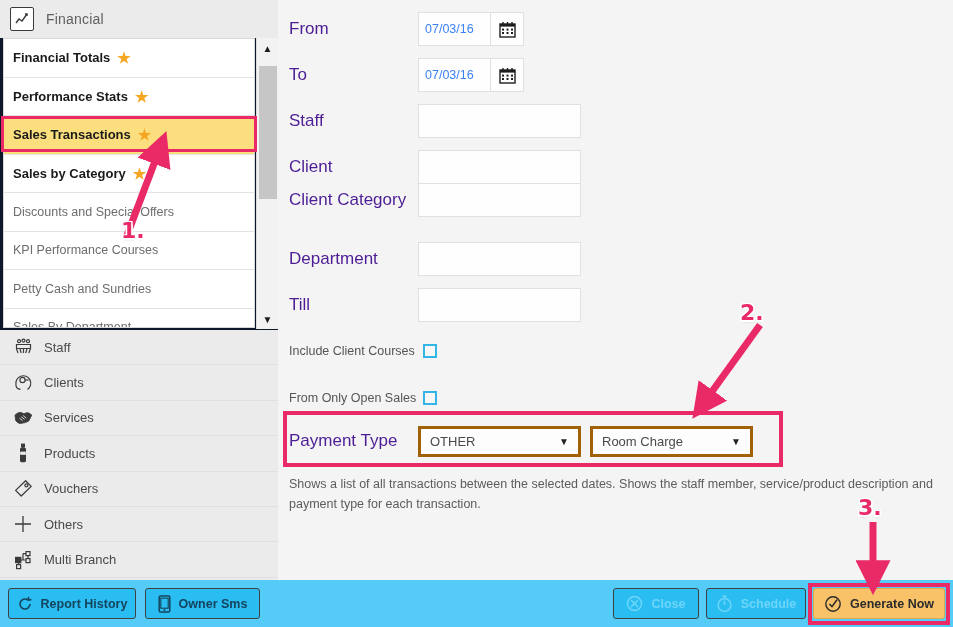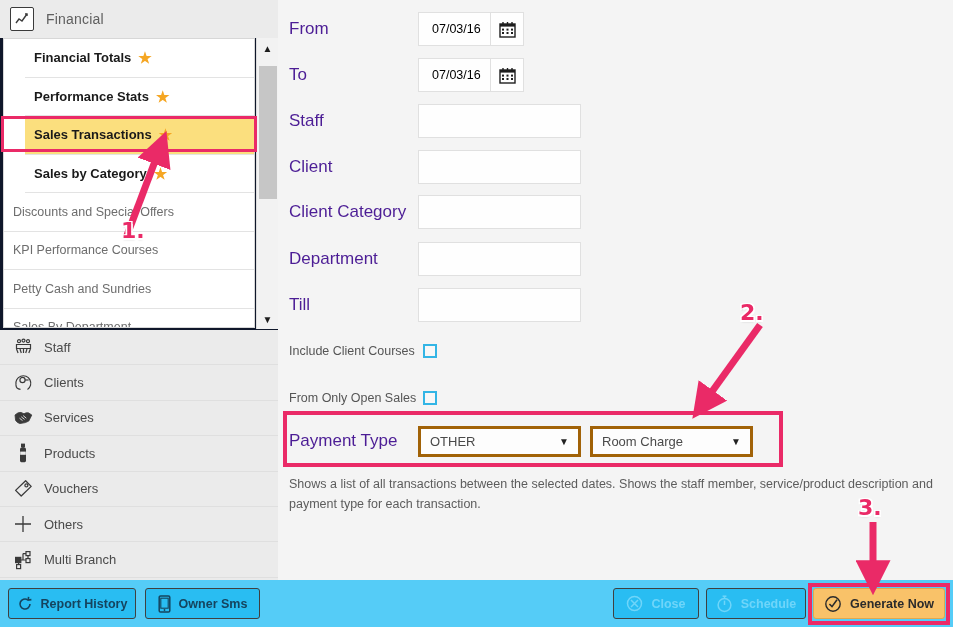--- a/index.html
+++ b/index.html
@@ -75,21 +75,20 @@
     box-sizing: border-box;
     background: #ffffff;
     font-size: 12.5px;
     color: #6d6d6d;
     white-space: nowrap;
   }
   .report-item.fav {
     font-weight: bold;
     color: #1a1a1a;
     font-size: 13px;
-    margin-left: 21px;
   }
   .report-item .star {
     color: #f5a623;
     font-size: 15px;
     margin-left: 7px;
     line-height: 1;
   }
   .report-item.selected {
     background: #fbdf7e;
   }
@@ -199,23 +198,23 @@
     height: 34px;
     align-items: stretch;
   }
   .datebox .dtext {
     width: 72px;
     background: #fefefe;
     border: 1px solid #e0e0e0;
     border-right: none;
     box-sizing: border-box;
     display: flex; align-items: center;
-    padding-left: 13px;
+    padding-left: 6px;
     font-size: 12.5px;
-    color: #000000;
+    color: #3b82f6;
   }
   .datebox .dbtn {
     width: 34px;
     background: #fefefe;
     border: 1px solid #e0e0e0;
     box-sizing: border-box;
     display: flex; align-items: center; justify-content: center;
   }
 
   .cbrow {
@@ -570,21 +569,21 @@
     <div class="frow" style="top:98px;">
       <div class="flabel">Staff</div>
       <div class="finput wide"></div>
     </div>
 
     <div class="frow" style="top:144px;">
       <div class="flabel">Client</div>
       <div class="finput wide"></div>
     </div>
 
-    <div class="frow" style="top:189px;">
+    <div class="frow" style="top:177px;">
       <div class="flabel">Client Category</div>
       <div class="finput wide"></div>
     </div>
 
     <div class="frow" style="top:236px;">
       <div class="flabel">Department</div>
       <div class="finput wide"></div>
     </div>
 
     <div class="frow" style="top:282px;">

